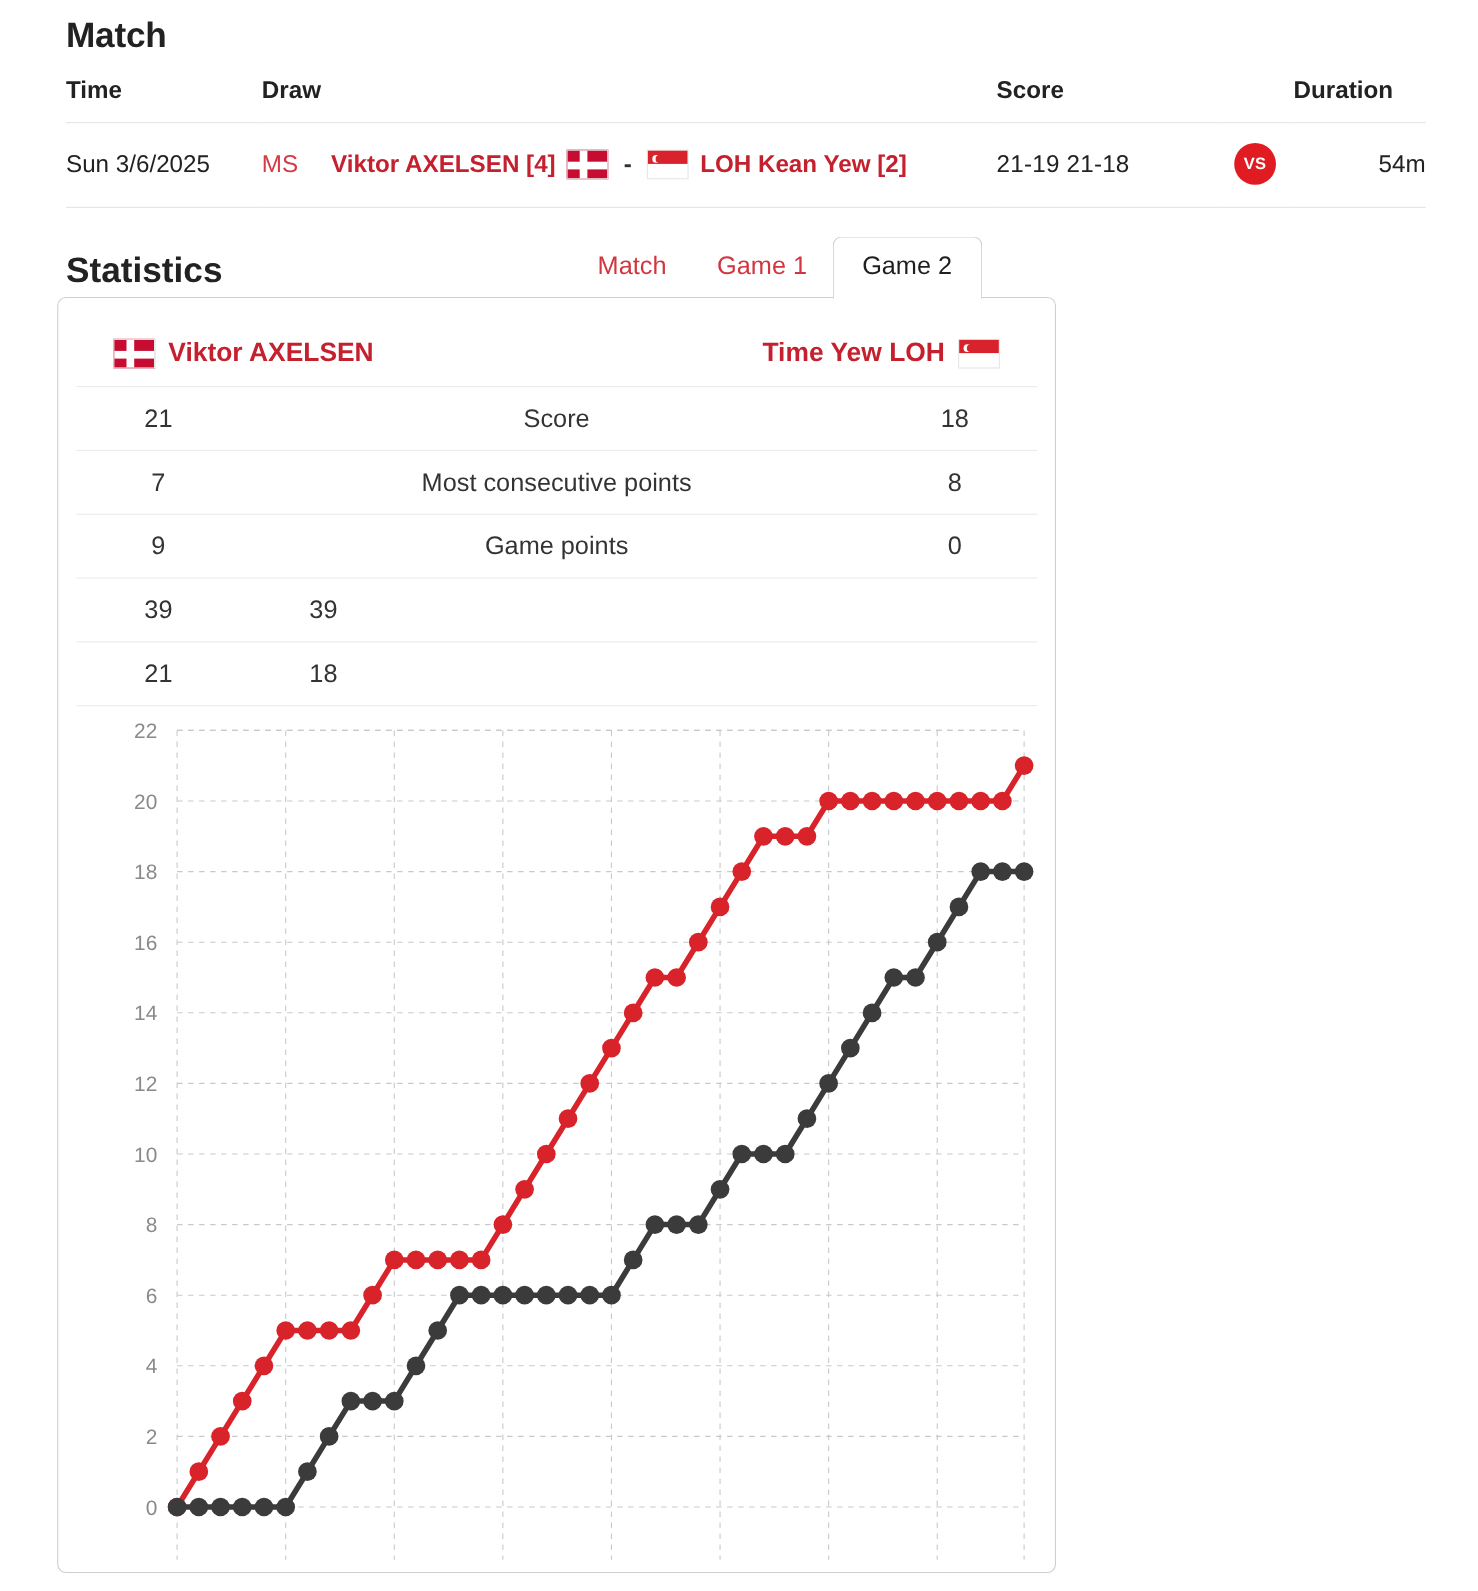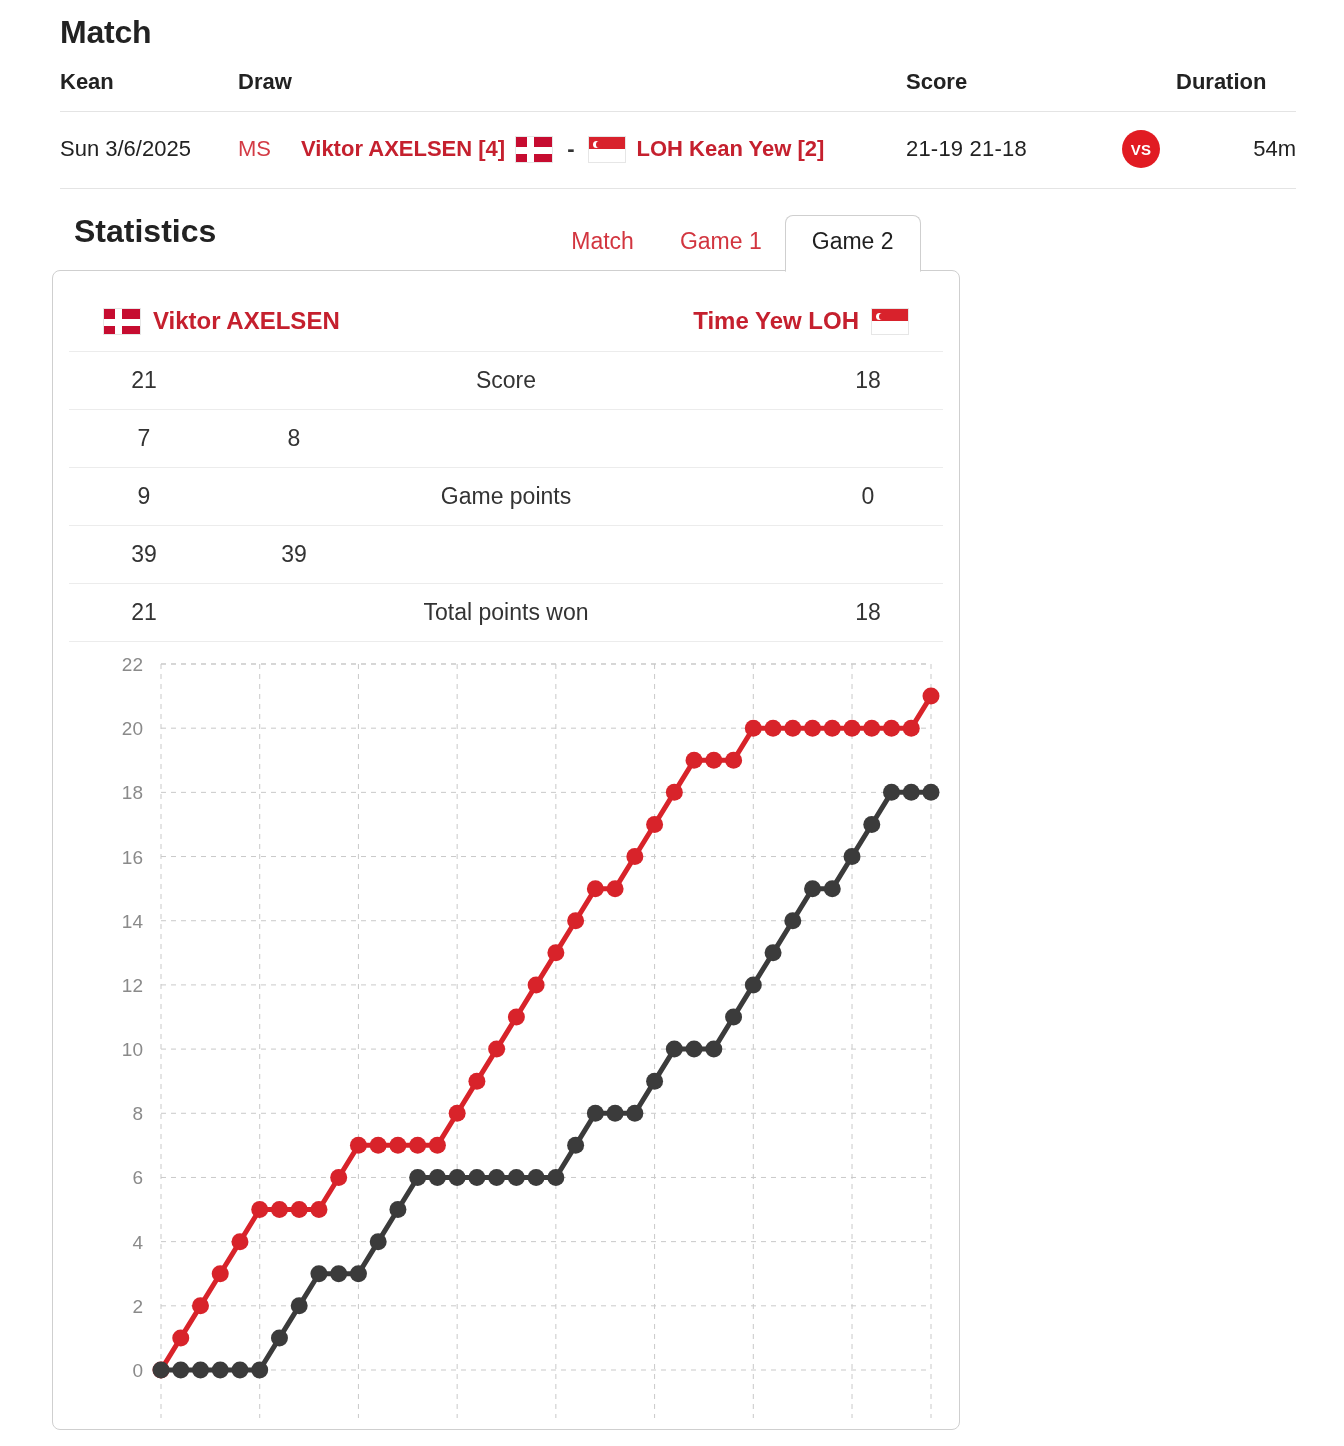--- a/index.html
+++ b/index.html
@@ -64,21 +64,21 @@
     background:#e11b22; color:#fff; font-size:15px; font-weight:bold;
     letter-spacing:0.3px;
   }
 
   
   .stats-head {
     display:flex; align-items:flex-end;
     padding:24px 0 0 60px; height:82px;
   }
   .stats-title {
-    font-size:32px; font-weight:bold; color:#222; margin:14px;
+    font-size:32px; font-weight:bold; color:#222; margin:0;
     line-height:1; padding-bottom:10px;
   }
   .tabs { display:flex; align-items:flex-end; margin-left:318px; gap:0; }
   .tab {
     font-size:23px; color:#d2353f; padding:10px 22px 16px 22px;
     cursor:pointer; background:transparent; border:1px solid transparent;
     position:relative; top:1px;
   }
   .tab.active {
     color:#1f1f1f; background:#fff;
@@ -120,21 +120,21 @@
 </style>
 </head>
 <body>
 
 <div class="match-section">
   <h1 class="section-title">Match</h1>
 
   <table class="match-table">
     <thead>
       <tr>
-        <th class="th-time">Kean</th>
+        <th class="th-time">Time</th>
         <th class="th-draw">Draw</th>
         <th class="th-score">Score</th>
         <th></th>
         <th class="th-dur">Duration</th>
       </tr>
     </thead>
     <tbody>
       <tr>
         <td class="td-time">Sun 3/6/2025</td>
         <td>
@@ -185,34 +185,34 @@
     </div>
   </div>
 
   <div class="stat-row">
     <div class="stat-left">21</div>
     <div class="stat-label">Score</div>
     <div class="stat-right">18</div>
   </div>
   <div class="stat-row">
     <div class="stat-left">7</div>
+    <div class="stat-label">Most consecutive points</div>
     <div class="stat-right">8</div>
   </div>
   <div class="stat-row">
     <div class="stat-left">9</div>
     <div class="stat-label">Game points</div>
     <div class="stat-right">0</div>
   </div>
   <div class="stat-row">
     <div class="stat-left">39</div>
     <div class="stat-right">39</div>
   </div>
   <div class="stat-row">
     <div class="stat-left">21</div>
-    <div class="stat-label">Total points won</div>
     <div class="stat-right">18</div>
   </div>
 
   <div class="chart-wrap">
     <svg class="chart-svg" id="chart" width="908" height="780">
         <line x1="108" y1="728" x2="878" y2="728" stroke="#c9c9c9" stroke-width="1" stroke-dasharray="5,5"></line>
         <text x="90" y="735" text-anchor="end" font-size="19" fill="#8a8a8a" font-family="&quot;Liberation Sans&quot;, sans-serif">0</text>
         <line x1="108" y1="663.8181818181818" x2="878" y2="663.8181818181818" stroke="#c9c9c9" stroke-width="1" stroke-dasharray="5,5"></line>
         <text x="90" y="670.8181818181818" text-anchor="end" font-size="19" fill="#8a8a8a" font-family="&quot;Liberation Sans&quot;, sans-serif">2</text>
         <line x1="108" y1="599.6363636363636" x2="878" y2="599.6363636363636" stroke="#c9c9c9" stroke-width="1" stroke-dasharray="5,5"></line>

